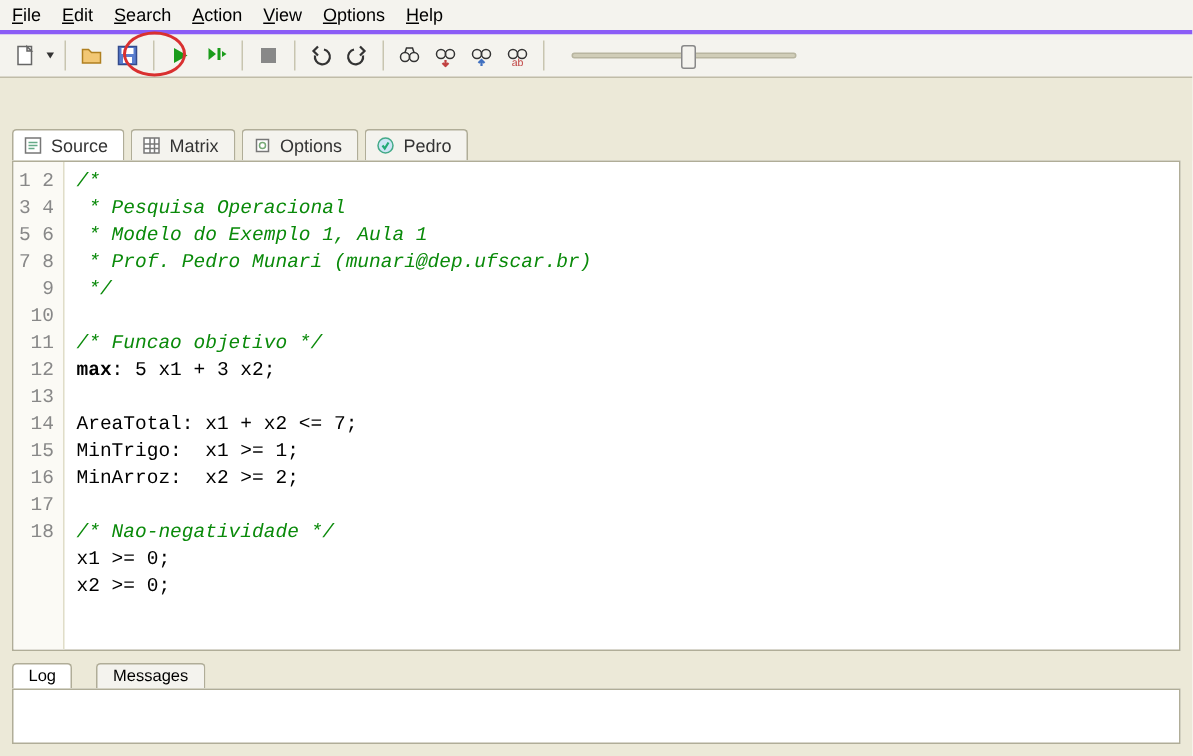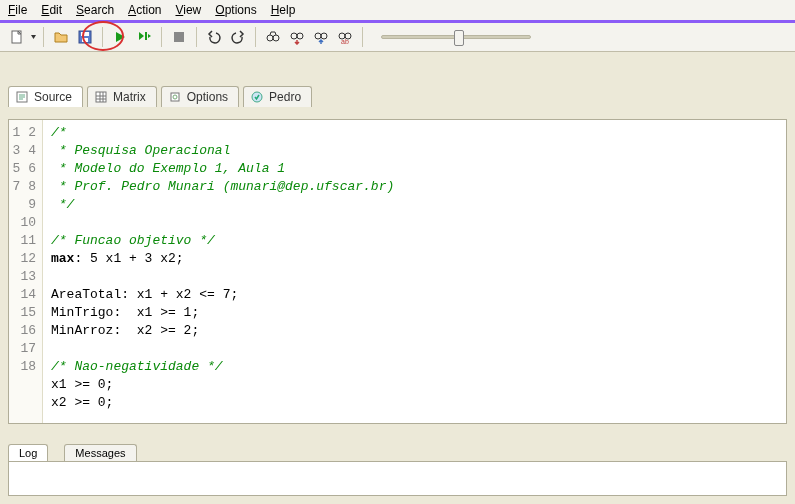--- a/index.html
+++ b/index.html
@@ -77,21 +77,21 @@
     border: 1px solid #b0ad98;
     border-bottom: none;
     border-radius: 3px 3px 0 0;
     color: #333;
     font-size: 12px;
     margin-top: 28px;
   }
   .tab.active { background: #fff; font-weight: normal; }
   .tab .tabicon { width: 14px; height: 14px; display: flex; align-items: center; justify-content: center; }
   .editor-wrap {
-    margin: 12px 8px;
+    margin: 0 8px;
     border: 1px solid #b0ad98;
     background: #fff;
     height: 350px;
     display: flex;
     overflow: hidden;
   }
   .gutter {
     width: 34px;
     background: #fbfaf5;
     border-right: 1px solid #e0ddc8;

